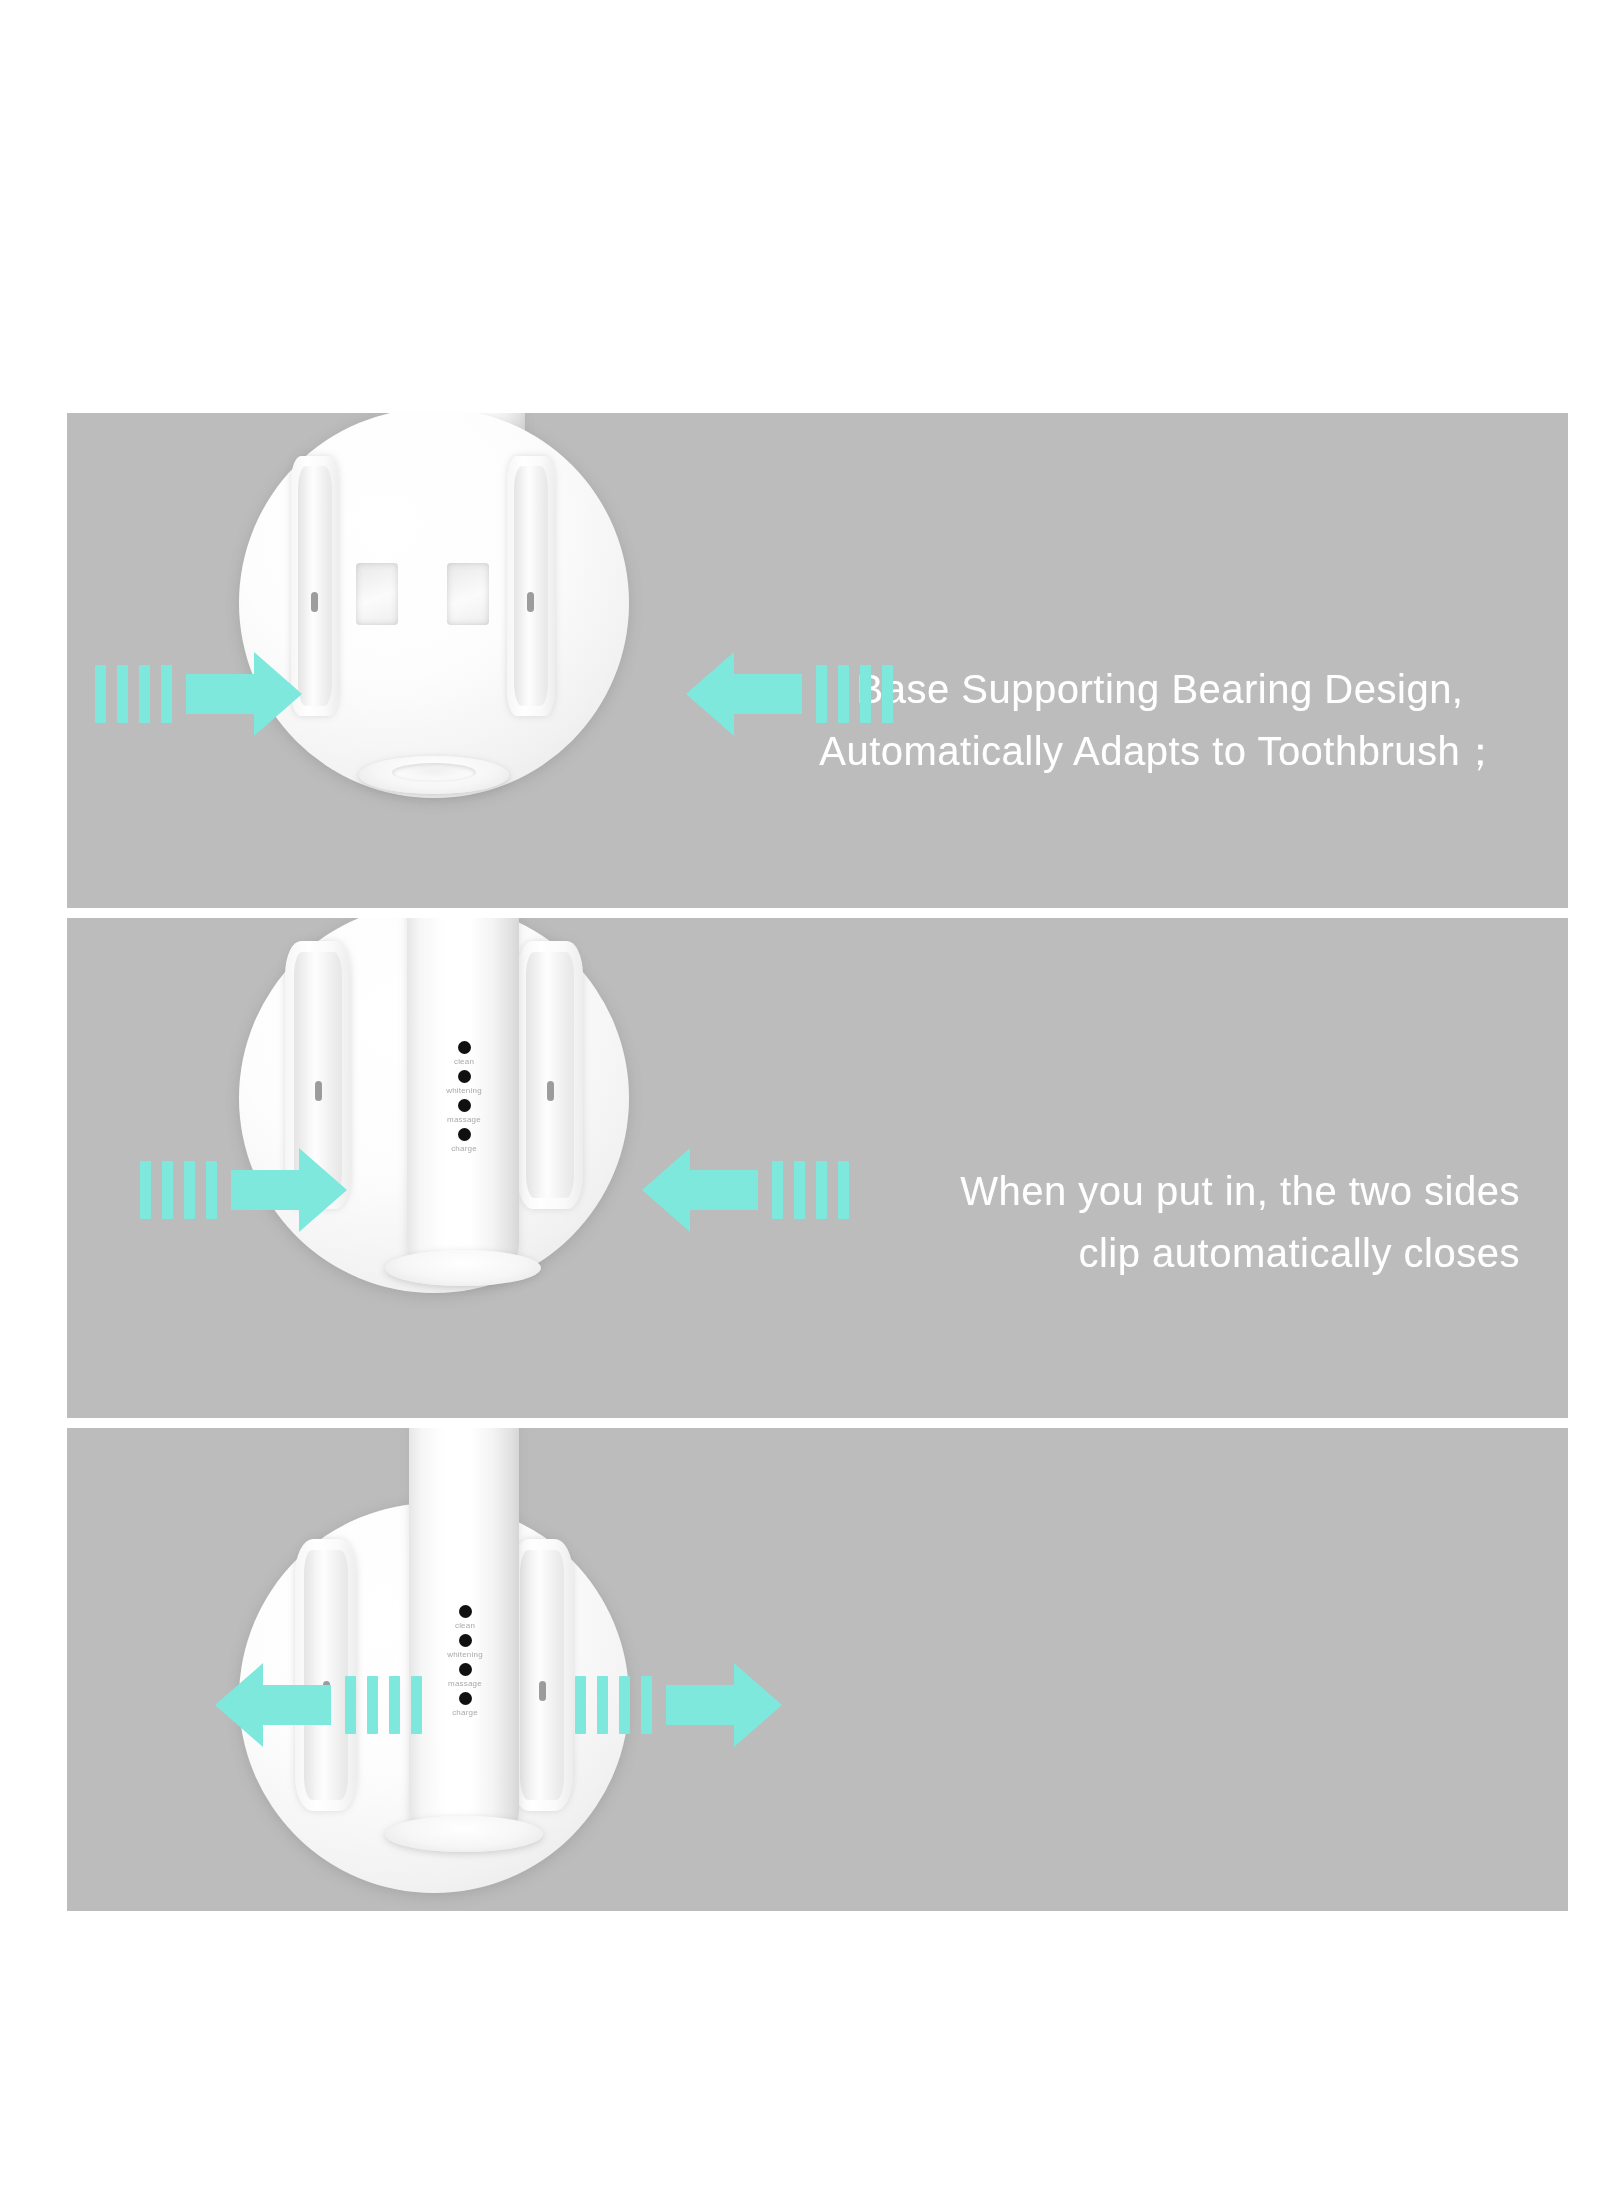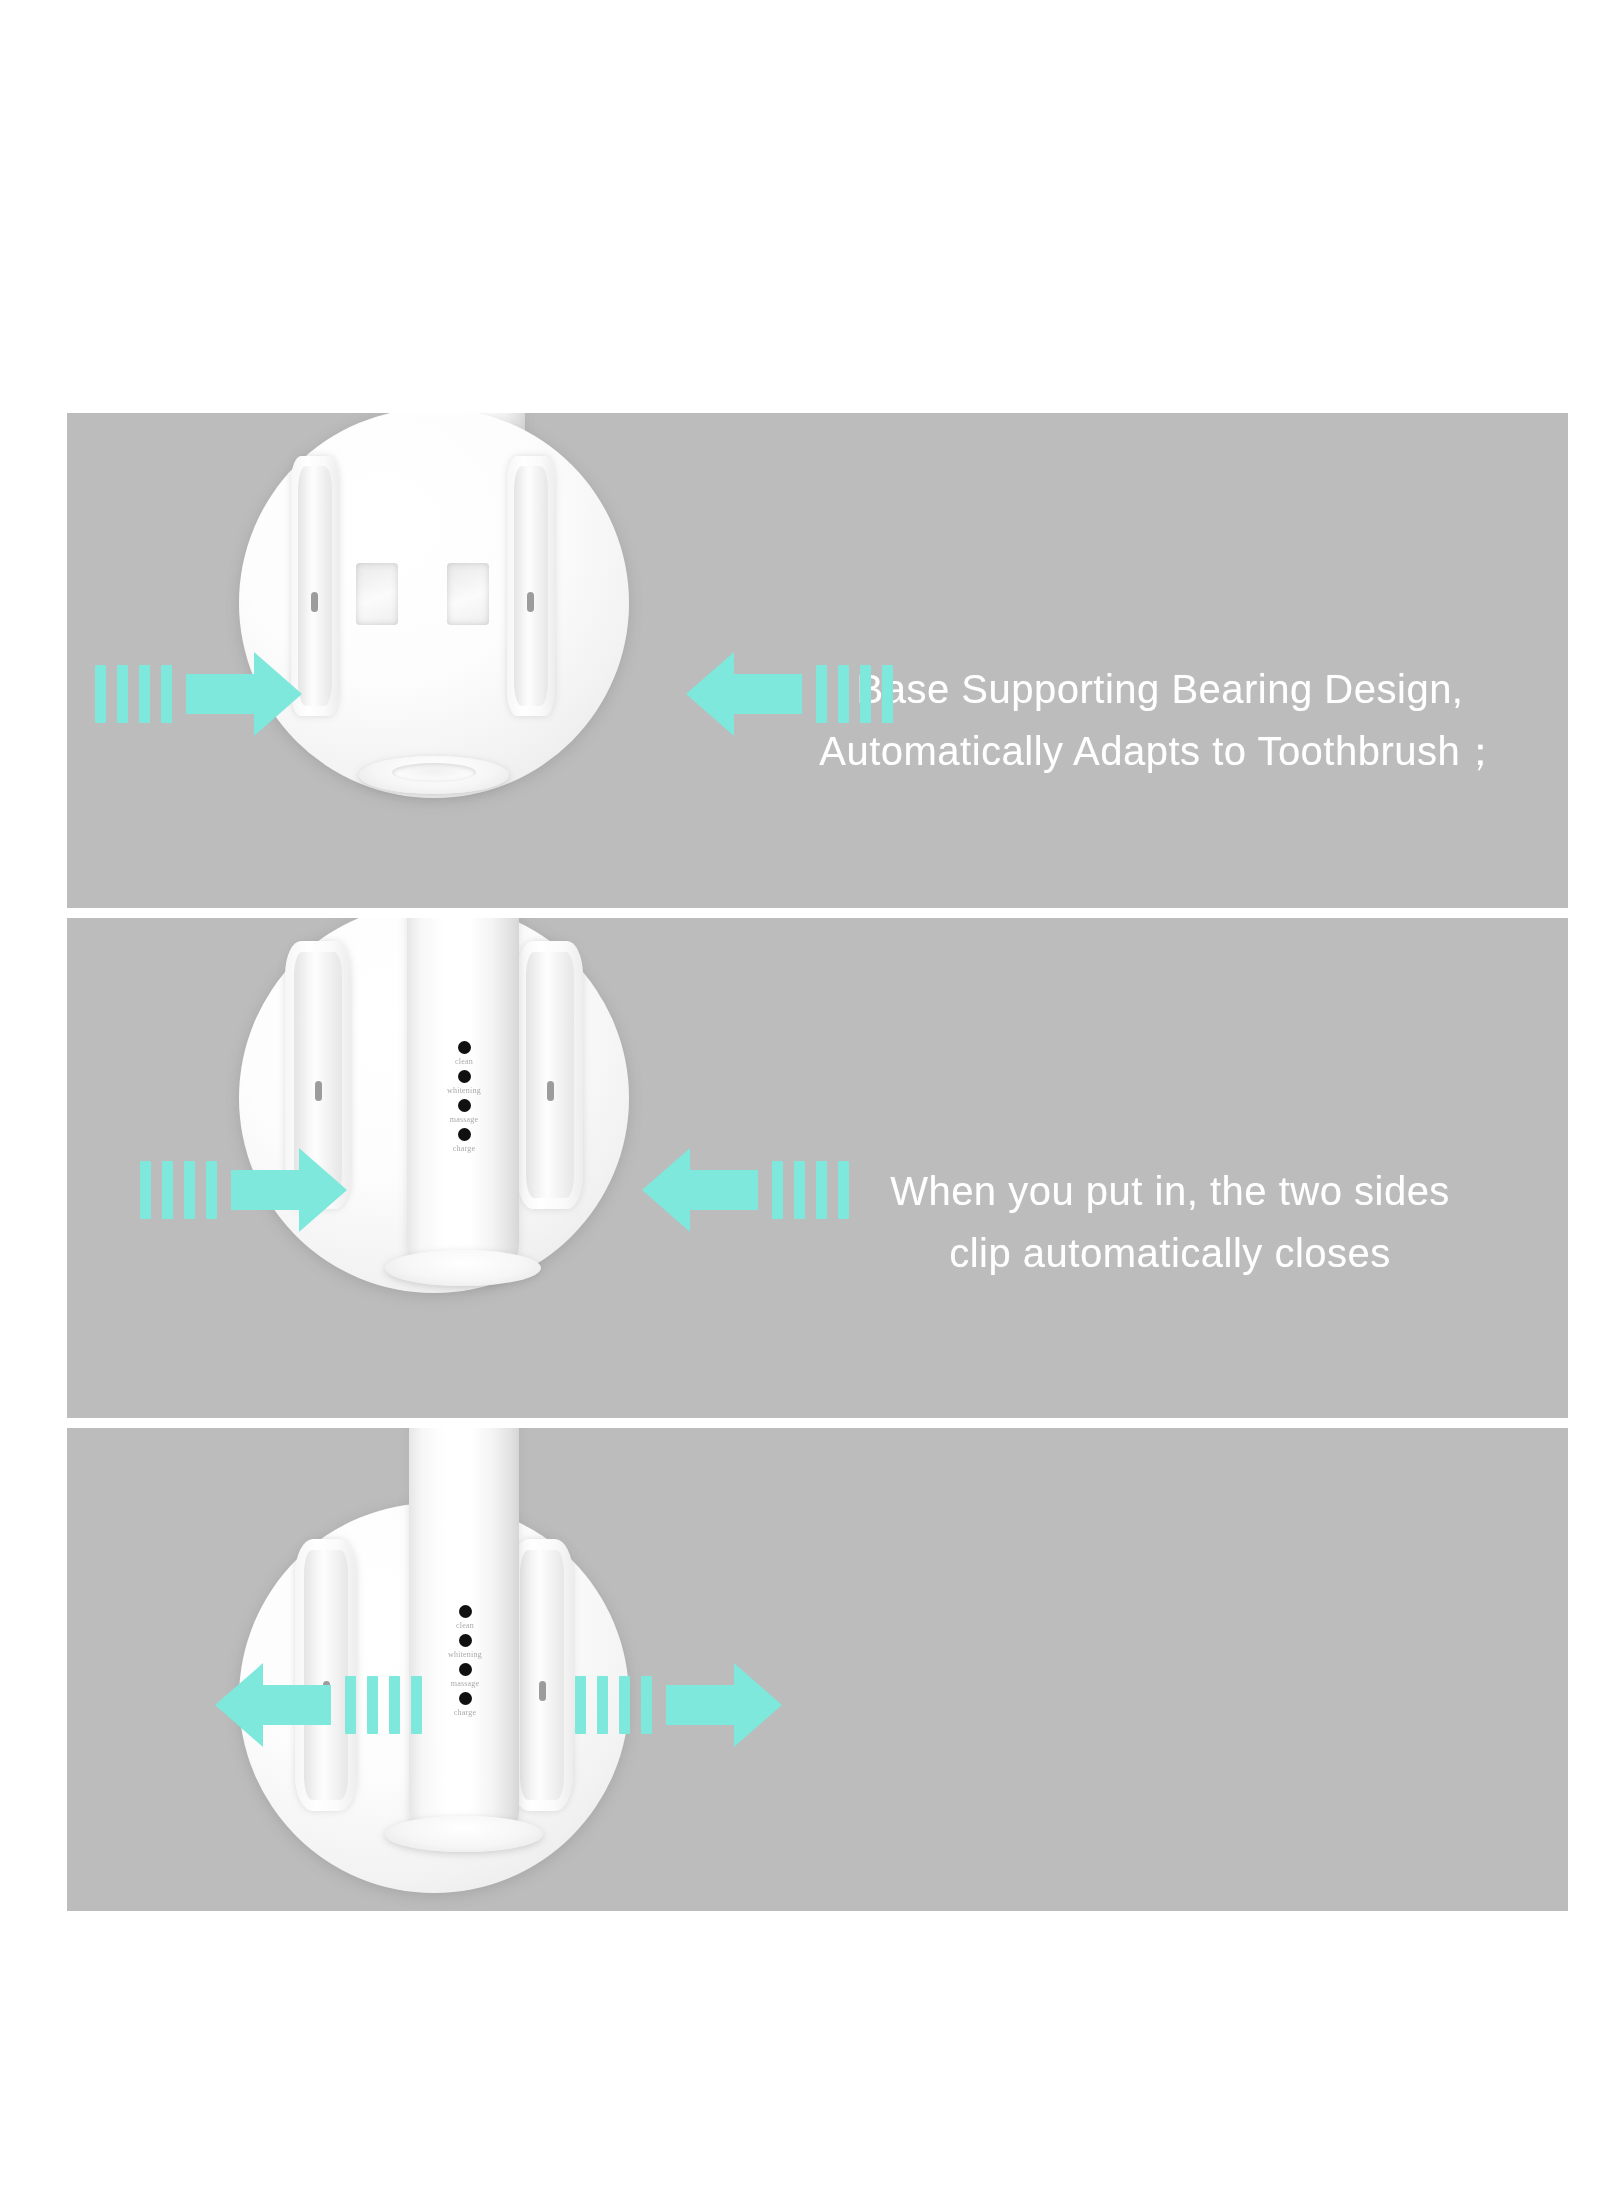--- a/index.html
+++ b/index.html
@@ -178,21 +178,21 @@
     flex-direction: column;
     align-items: center;
   }
   .led-dot {
     width: 13px; height: 13px;
     border-radius: 50%;
     background: #101010;
     flex: none;
   }
   .led-label {
-    font-family: Liberation Serif, serif;
+    font-family: Liberation Sans, sans-serif;
     font-size: 8px;
     color: #a9a9a9;
     letter-spacing: 0.2px;
     line-height: 11px;
     margin: 2px 0 3px 0;
     white-space: nowrap;
     flex: none;
   }
 
   
@@ -293,21 +293,21 @@
         <div class="led-dot"></div>
         <div class="led-label">whitening</div>
         <div class="led-dot"></div>
         <div class="led-label">massage</div>
         <div class="led-dot"></div>
         <div class="led-label">charge</div>
       </div>
       <div class="handle-foot" style="left:-22px; top:452px; width:156px; height:36px;"></div>
     </div>
 
-    <div class="caption" id="caption-2" style="position:absolute; left:753px; top:242px; width:700px;">When you put in, the two sides
+    <div class="caption" id="caption-2" style="position:absolute; left:753px; top:242px; width:700px;text-align:right;">When you put in, the two sides
 clip automatically closes</div>
   </div>
 
   <div class="arrow-group arrow-right" id="arrow-p2-left">
     <div class="dash"></div>
       <div class="dash-gap"></div>
     <div class="dash"></div>
       <div class="dash-gap"></div>
     <div class="dash"></div>
       <div class="dash-gap"></div>

